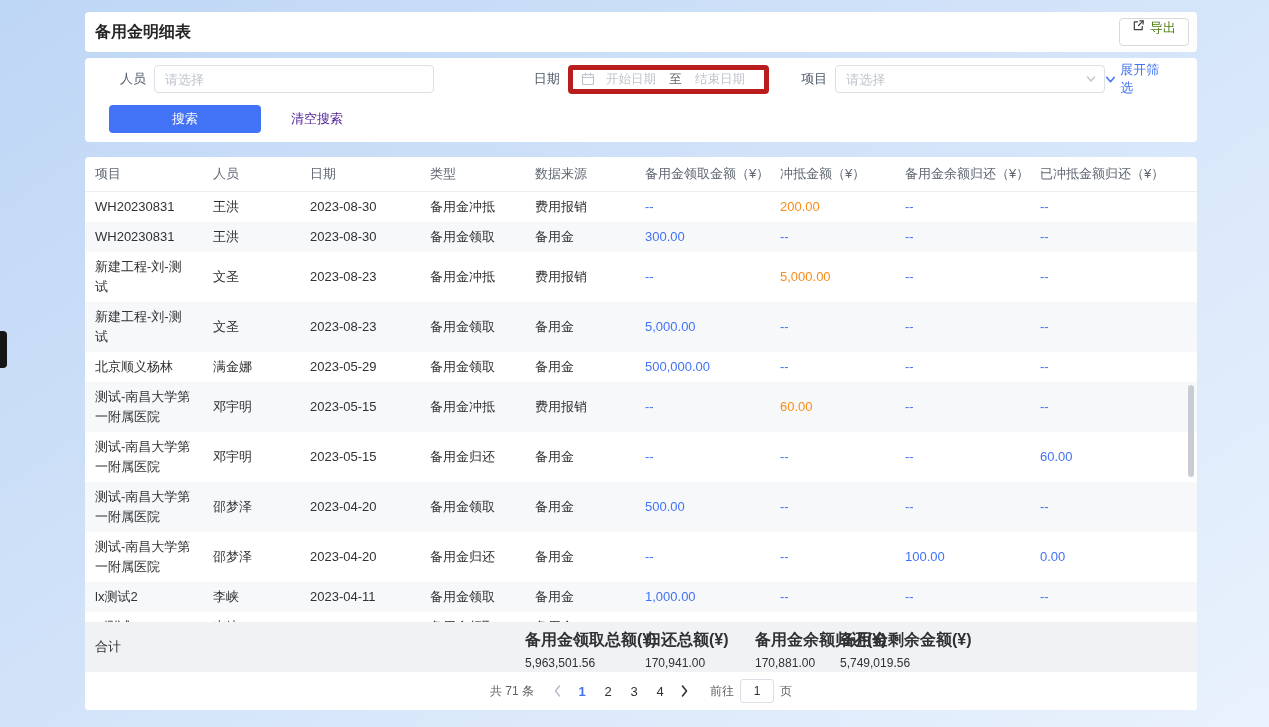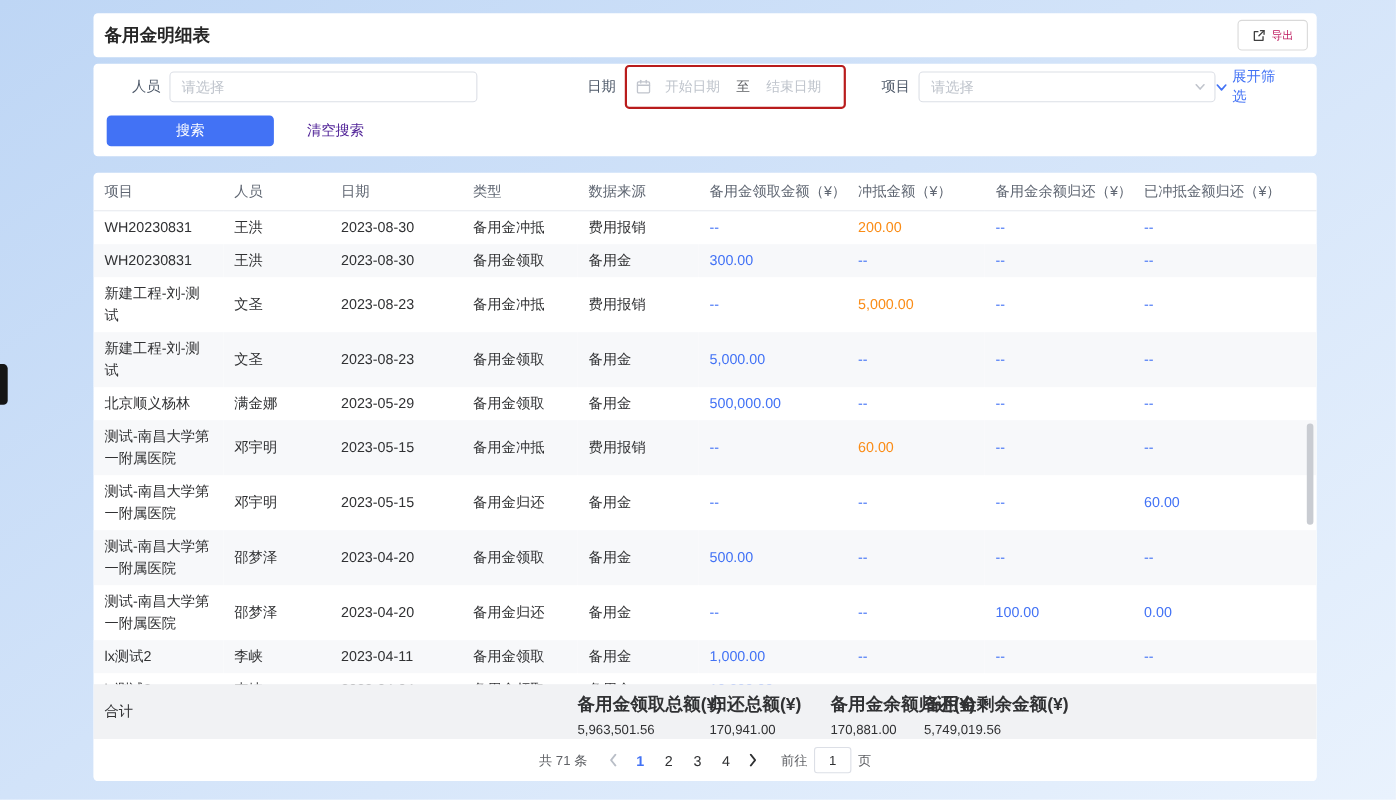--- a/index.html
+++ b/index.html
@@ -8,41 +8,41 @@
     width:1269px; height:727px; overflow:hidden; position:relative;
     font-family:"Liberation Sans","DejaVu Sans",sans-serif;
     background:linear-gradient(145deg,#bed6f5 0%,#d2e3f9 45%,#e9f2fd 100%);
   }
   .page { width:1112px; margin-left:85px; padding-top:12px; }
   .card { background:#fff; border-radius:4px; }
 
   
   .title-card { height:40px; display:flex; align-items:center; justify-content:space-between; padding:0 8px 0 10px; margin-bottom:6px; }
   .page-title { font-size:16px; font-weight:700; color:#262626; }
-  .export-btn { display:inline-flex; align-items:center; gap:5px; height:28px; padding:0 12px; background:#fff; border:1px solid #d9d9d9; border-radius:4px; font-size:10px; color:#be185d; cursor:pointer; font-family:inherit; }
+  .export-btn { display:inline-flex; gap:5px; height:28px; padding:0 12px; background:#fff; border:1px solid #d9d9d9; border-radius:4px; font-size:13px; color:#4d7c0f; cursor:pointer; font-family:inherit; }
 
   
   .filter-card { padding:7px 0 9px 0; margin-bottom:15px; }
   .filter-row { display:flex; align-items:center; height:28px; }
   .f-label { font-size:13px; color:#4e5969; flex:none; }
   .lbl-person { margin-left:35px; }
   .lbl-date { margin-left:100px; }
   .lbl-project { margin-left:32px; }
   .select { position:relative; display:flex; align-items:center; border:1px solid #dcdfe6; border-radius:4px; height:28px; background:#fff; }
   .select input { border:none; outline:none; flex:1; min-width:0; padding:0 10px; font-size:13px; color:#333; background:transparent; font-family:inherit; }
   .select input::placeholder { color:#bfc4cc; }
   .select .chev { margin-right:8px; flex:none; display:flex; }
   .sel-person { width:285px; margin-left:8px; }
   .sel-project { width:275px; margin-left:8px; }
-  .date-range { width:205px; margin-left:8px; height:40px; border:2px solid #b91c1c; border-radius:4px; display:flex; align-items:center; padding:0 8px; background:#fff; cursor:pointer; }
+  .date-range { width:205px; margin-left:8px; height:29px; border:5px solid #b91c1c; border-radius:4px; display:flex; align-items:center; padding:0 8px; background:#fff; cursor:pointer; }
   .date-range .cal { display:flex; flex:none; }
   .date-range .ph { flex:1; text-align:center; font-size:12.5px; color:#bfc4cc; white-space:nowrap; }
   .date-range .sep { font-size:12.5px; color:#606266; padding:0 2px; }
   .expand-link { margin-left:auto; margin-right:26px; display:flex; align-items:center; gap:4px; font-size:13px; color:#4272f5; cursor:pointer; text-decoration:none; }
-  .action-row { display:flex; align-items:center; margin-top:12px; padding-left:12px; }
+  .action-row { display:flex; align-items:center; margin-top:12px; padding-left:24px; }
   .search-btn { width:152px; height:28px; background:#4272f5; color:#fff; border:none; border-radius:4px; font-size:13px; cursor:pointer; font-family:inherit; }
   .clear-link { margin-left:30px; color:#4c1d95; font-size:13px; cursor:pointer; text-decoration:none; }
 
   
   .table-card { overflow:hidden; }
   .table-wrap { height:465px; overflow:hidden; position:relative; }
   table { width:100%; border-collapse:collapse; table-layout:fixed; }
   th { font-size:13px; color:#5f6672; font-weight:500; text-align:left; padding:0 10px; height:34px; border-bottom:1px solid #ebeef2; white-space:nowrap; overflow:visible; }
   td { font-size:13px; color:#303133; padding:5px 10px; line-height:20px; vertical-align:middle; word-break:break-all; }
   tr.stripe td { background:#f7f8fa; }

